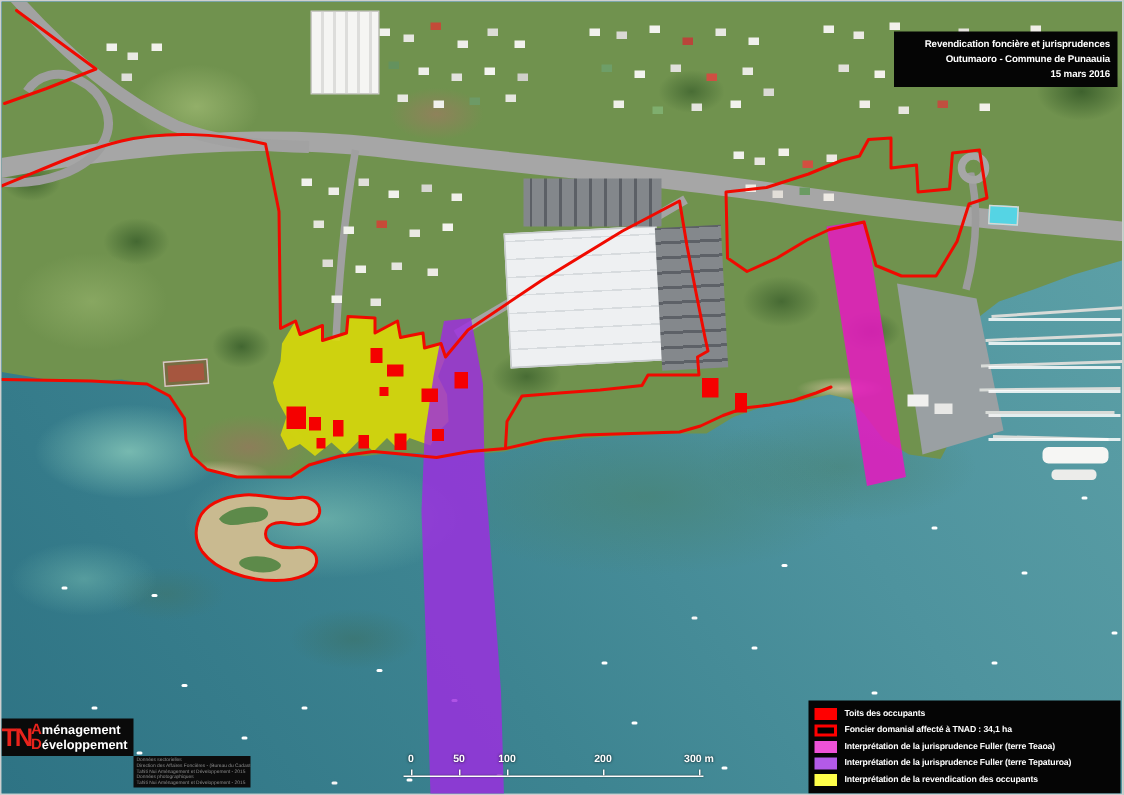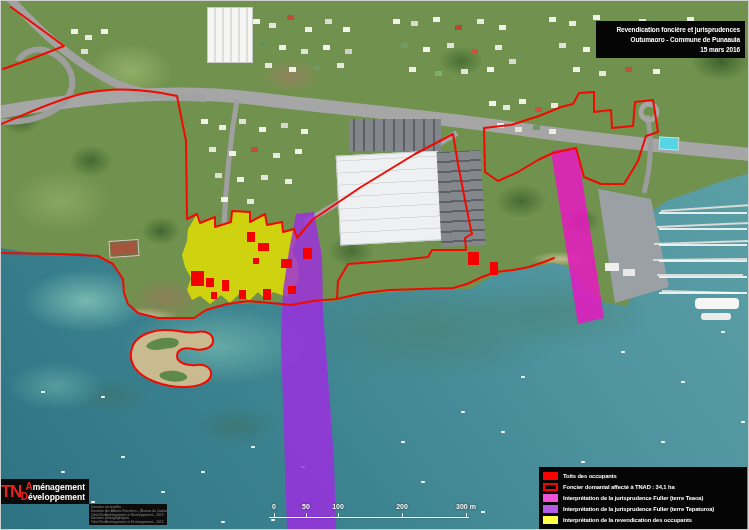--- a/index.html
+++ b/index.html
@@ -79,21 +79,21 @@
 
   
   .scale-bar{position:absolute;left:260px;top:500px;width:215px;height:20px;color:#fff;}
   .scale-base{position:absolute;left:8px;top:16px;width:200px;height:1px;background:#fff;box-shadow:0 0 1px rgba(0,0,0,.7);}
   .tick{position:absolute;top:12px;width:1px;height:4px;background:#fff;box-shadow:0 0 1px rgba(0,0,0,.7);}
   .tick-label{position:absolute;top:2px;transform:translateX(-50%);font-size:7px;font-weight:bold;text-shadow:0 0 2px rgba(0,0,0,.85);white-space:nowrap;}
 
   
   .logo-box{position:absolute;left:0;top:478px;width:88px;height:25px;background:#0a0a0a;display:flex;align-items:center;padding-left:0;}
   .logo-tn{color:#e8231c;font-size:17px;font-weight:bold;letter-spacing:-1.5px;line-height:1;}
-  .logo-words{margin-left:0;line-height:.95;text-align:right;}
+  .logo-words{margin-left:0;line-height:.95;}
   .logo-line{font-size:8.5px;font-weight:bold;color:#fff;white-space:nowrap;}
   .logo-initial{color:#e8231c;font-size:10px;font-weight:bold;}
   .credits-box{position:absolute;left:88px;top:503px;width:78px;height:21px;background:#0c0c0c;overflow:hidden;padding:1px 2px;}
   .credits-inner{transform:scale(.5);transform-origin:0 0;width:156px;color:#8f8f8f;}
   .credit-line{font-size:6.5px;line-height:1.15;white-space:nowrap;}
 </style>
 </head>
 <body>
 
 <div id="frame">

